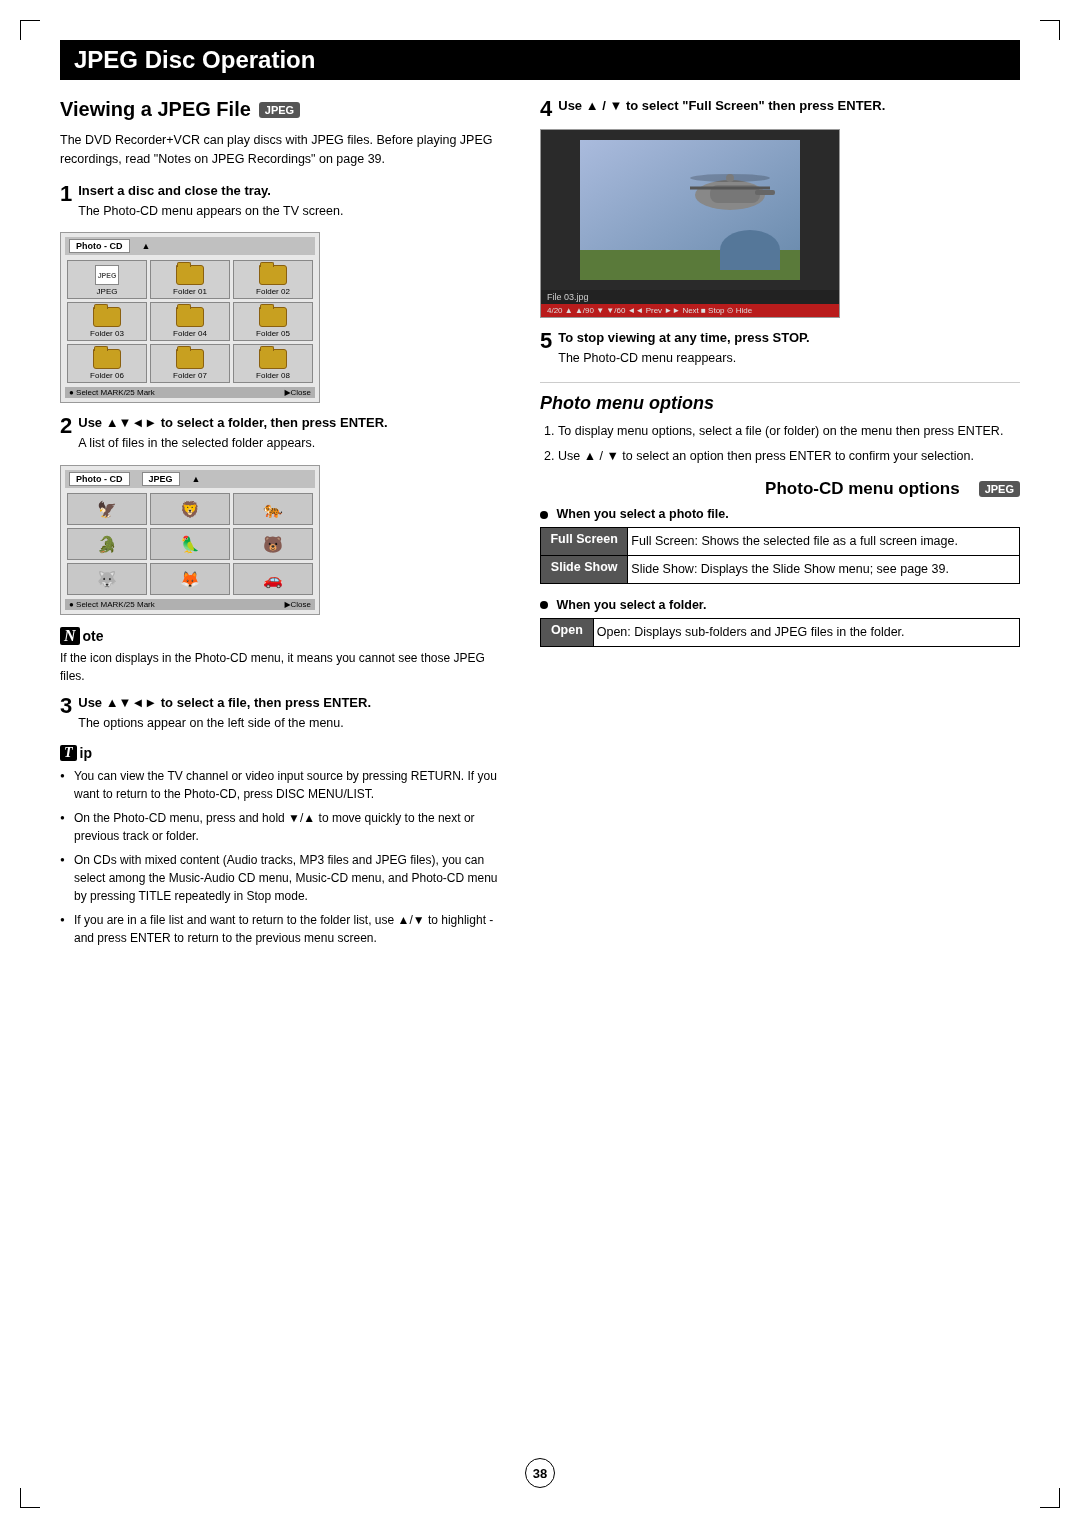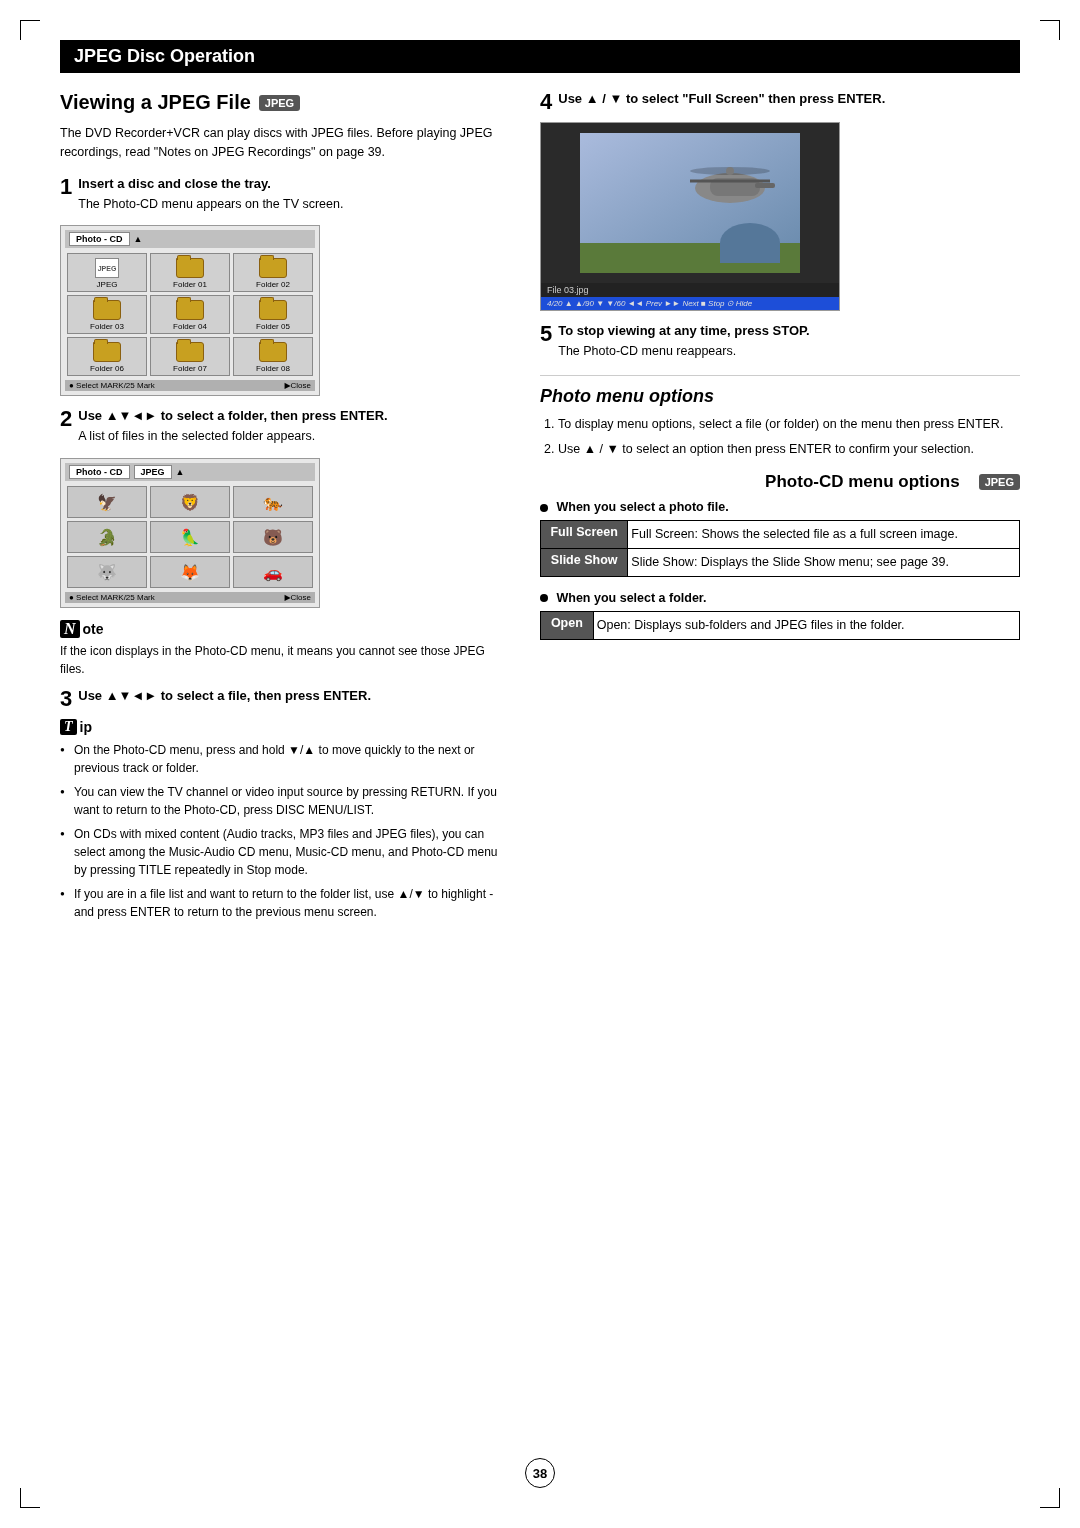--- a/index.html
+++ b/index.html
@@ -25,21 +25,21 @@
     .corner-tl { top: 20px; left: 20px; border-width: 1px 0 0 1px; }
     .corner-tr { top: 20px; right: 20px; border-width: 1px 1px 0 0; }
     .corner-bl { bottom: 20px; left: 20px; border-width: 0 0 1px 1px; }
     .corner-br { bottom: 20px; right: 20px; border-width: 0 1px 1px 0; }
 
     
     .page-header {
       background: #000;
       color: #fff;
       padding: 6px 14px;
-      font-size: 18px;
+      font-size: 24px;
       font-weight: bold;
       margin-bottom: 18px;
     }
 
     
     .two-col {
       display: flex;
       gap: 40px;
     }
     .col-left {
@@ -105,21 +105,21 @@
       border: 1px solid #999;
       background: #e8e8e8;
       margin: 8px 0 12px 0;
       padding: 4px;
       width: 260px;
       font-size: 10px;
     }
     .screen-header {
       background: #c0c0c0;
       display: flex;
-      gap: 4px;
+      gap: 12px;
       padding: 2px 4px;
       font-size: 9px;
       font-weight: bold;
       align-items: center;
       margin-bottom: 3px;
     }
     .screen-header-tab {
       background: #fff;
       padding: 1px 6px;
       border: 1px solid #888;
@@ -295,27 +295,26 @@
       content: '';
       position: absolute;
       bottom: 10px;
       right: 20px;
       width: 60px;
       height: 40px;
       background: #557799;
       border-radius: 50% 50% 0 0;
     }
     .jpeg-viewer-bar {
-      background: #1d4ed8;
+      background: #b91c1c;
       color: #ddd;
       font-size: 8px;
       padding: 2px 6px;
       display: flex;
       justify-content: space-between;
-      font-style: italic;
     }
     .viewer-filename {
       font-size: 9px;
       color: #ccc;
       padding: 2px 6px;
       background: #222;
     }
 
     
     .step5 {
@@ -528,31 +527,32 @@
         <span class="note-icon">N</span>
         <span>ote</span>
       </div>
       <p class="note-text">If the  icon displays in the Photo-CD menu, it means you cannot see those JPEG files.</p>
     </div>
 
     <div class="step">
       <span class="step-num">3</span>
       <div class="step-content">
         <div class="step-title">Use ▲▼◄► to select a file, then press ENTER.</div>
+        <div class="step-desc">The options appear on the left side of the menu.</div>
       </div>
     </div>
 
     <div class="tip-box">
       <div class="tip-title">
         <span class="tip-icon">T</span>
         <span>ip</span>
       </div>
       <ul class="tip-list">
+        <li>You can view the TV channel or video input source by pressing RETURN. If you want to return to the Photo-CD, press DISC MENU/LIST.</li>
         <li>On the Photo-CD menu, press and hold ▼/▲ to move quickly to the next or previous track or folder.</li>
-        <li>You can view the TV channel or video input source by pressing RETURN. If you want to return to the Photo-CD, press DISC MENU/LIST.</li>
         <li>On CDs with mixed content (Audio tracks, MP3 files and JPEG files), you can select among the Music-Audio CD menu, Music-CD menu, and Photo-CD menu by pressing TITLE repeatedly in Stop mode.</li>
         <li>If you are in a file list and want to return to the folder list, use ▲/▼ to highlight  - and press ENTER to return to the previous menu screen.</li>
       </ul>
     </div>
 
   </div>
 
   <div class="col-right">
 
     <div class="step">

